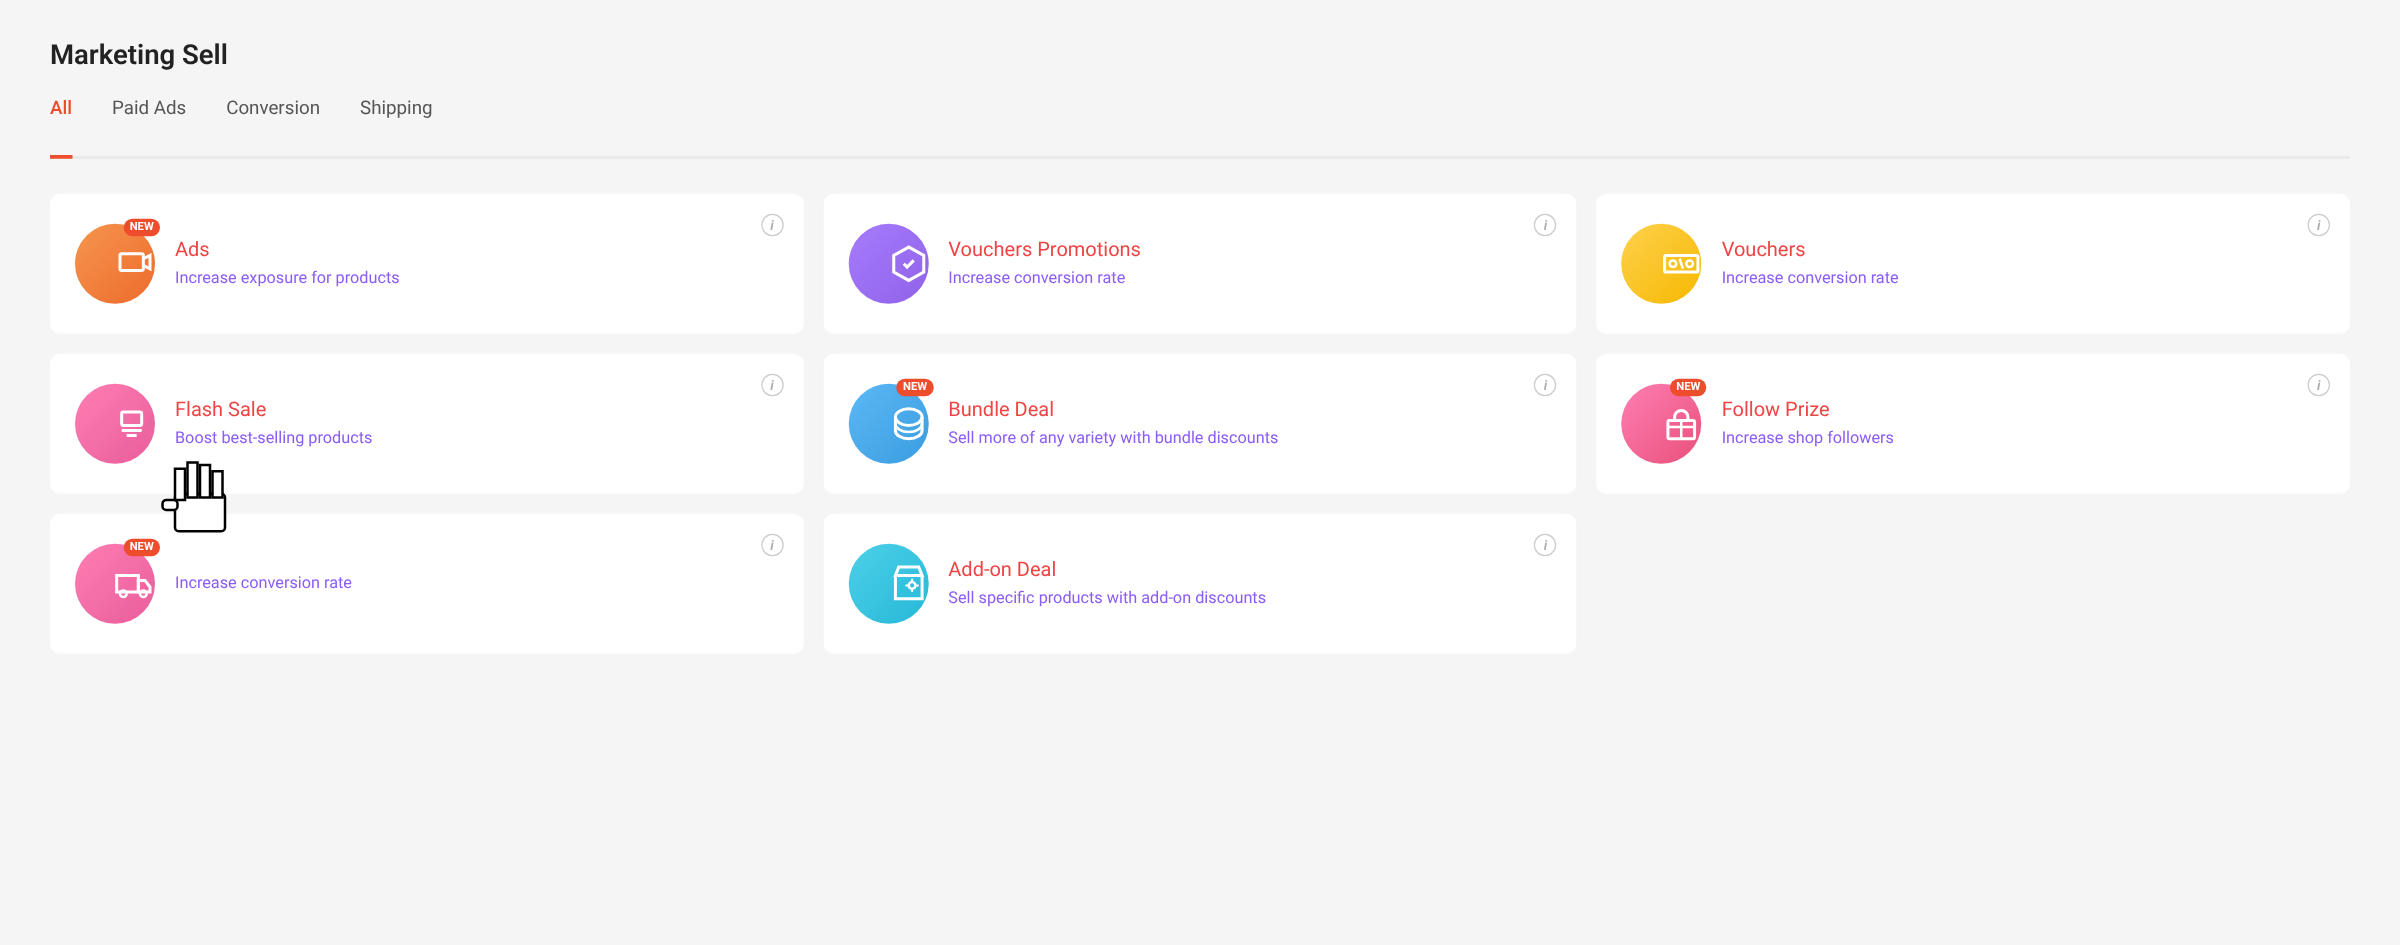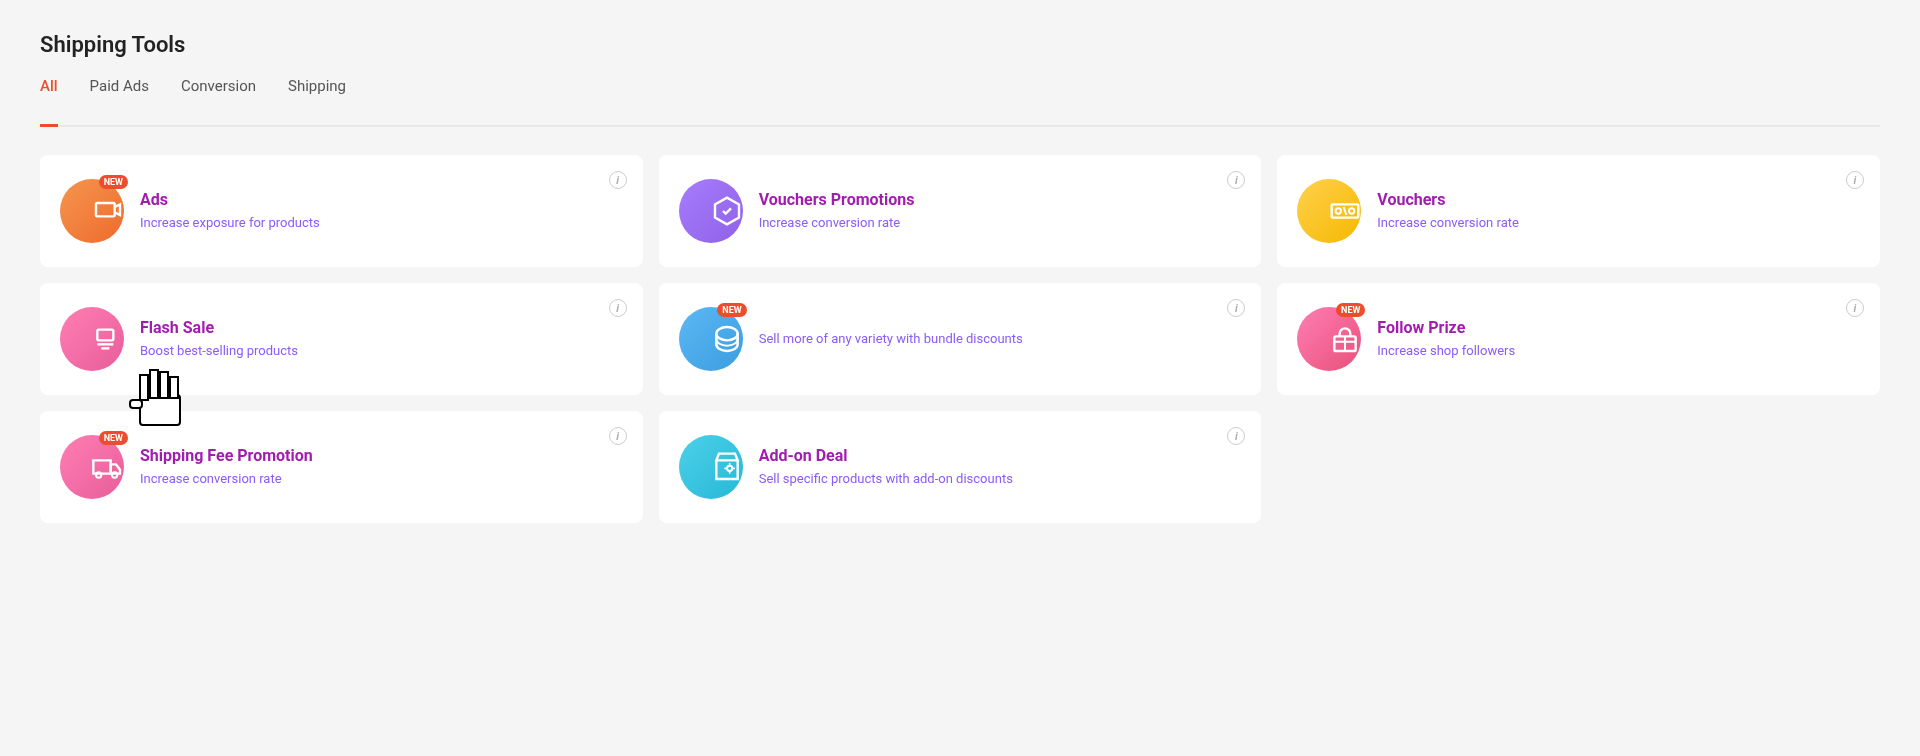--- a/index.html
+++ b/index.html
@@ -91,22 +91,22 @@
       border-radius: 8px;
       z-index: 2;
     }
 
     .card-text {
       flex: 1;
     }
 
     .card-title {
       font-size: 16px;
-      font-weight: 700;
-      color: #a21caf;
+      font-weight: 400;
+      color: #ef4444;
       margin-bottom: 5px;
     }
 
     .card-desc {
       font-size: 13px;
       color: #8b5cf6;
       line-height: 1.4;
     }
 
     .info-icon {
@@ -146,21 +146,21 @@
       z-index: 999;
     }
     .cursor-overlay svg {
       width: 80px;
       height: 80px;
     }
   </style>
 </head>
 <body>
 
-<h1 class="page-title">Shipping Tools</h1>
+<h1 class="page-title">Marketing Sell</h1>
 
 <div class="tabs">
   <div class="tab active">All</div>
   <div class="tab">Paid Ads</div>
   <div class="tab">Conversion</div>
   <div class="tab">Shipping</div>
 </div>
 
 <div class="grid">
 
@@ -227,20 +227,21 @@
   <div class="card">
     <div class="icon-circle bg-blue">
       <span class="new-badge">NEW</span>
       <svg viewBox="0 0 24 24">
         <ellipse cx="12" cy="8" rx="8" ry="5" stroke="white" stroke-width="1.8"></ellipse>
         <path d="M4 8v8c0 2.8 3.6 5 8 5s8-2.2 8-5V8" stroke="white" stroke-width="1.8"></path>
         <path d="M4 12c0 2.8 3.6 5 8 5s8-2.2 8-5" stroke="white" stroke-width="1.5"></path>
       </svg>
     </div>
     <div class="card-text">
+      <div class="card-title">Bundle Deal</div>
       <div class="card-desc">Sell more of any variety with bundle discounts</div>
     </div>
     <div class="info-icon">i</div>
   </div>
 
   <div class="card">
     <div class="icon-circle bg-hotpink">
       <span class="new-badge">NEW</span>
       <svg viewBox="0 0 24 24">
         <rect x="4" y="10" width="16" height="11" rx="1" stroke="white" stroke-width="1.8"></rect>
@@ -259,21 +260,20 @@
     <div class="icon-circle bg-pink2">
       <span class="new-badge">NEW</span>
       <svg viewBox="0 0 24 24">
         <path d="M1 7h13v10H1z" stroke="white" stroke-width="1.8"></path>
         <path d="M14 10h4l3 4v3h-7V10z" stroke="white" stroke-width="1.8"></path>
         <circle cx="5" cy="18" r="2" stroke="white" stroke-width="1.5"></circle>
         <circle cx="17" cy="18" r="2" stroke="white" stroke-width="1.5"></circle>
       </svg>
     </div>
     <div class="card-text">
-      <div class="card-title">Shipping Fee Promotion</div>
       <div class="card-desc">Increase conversion rate</div>
     </div>
     <div class="info-icon">i</div>
   </div>
 
   <div class="card">
     <div class="icon-circle bg-cyan">
       <svg viewBox="0 0 24 24">
         <path d="M6 2h12l2 5H4L6 2z" stroke="white" stroke-width="1.8"></path>
         <path d="M4 7v14h16V7" stroke="white" stroke-width="1.8"></path>

